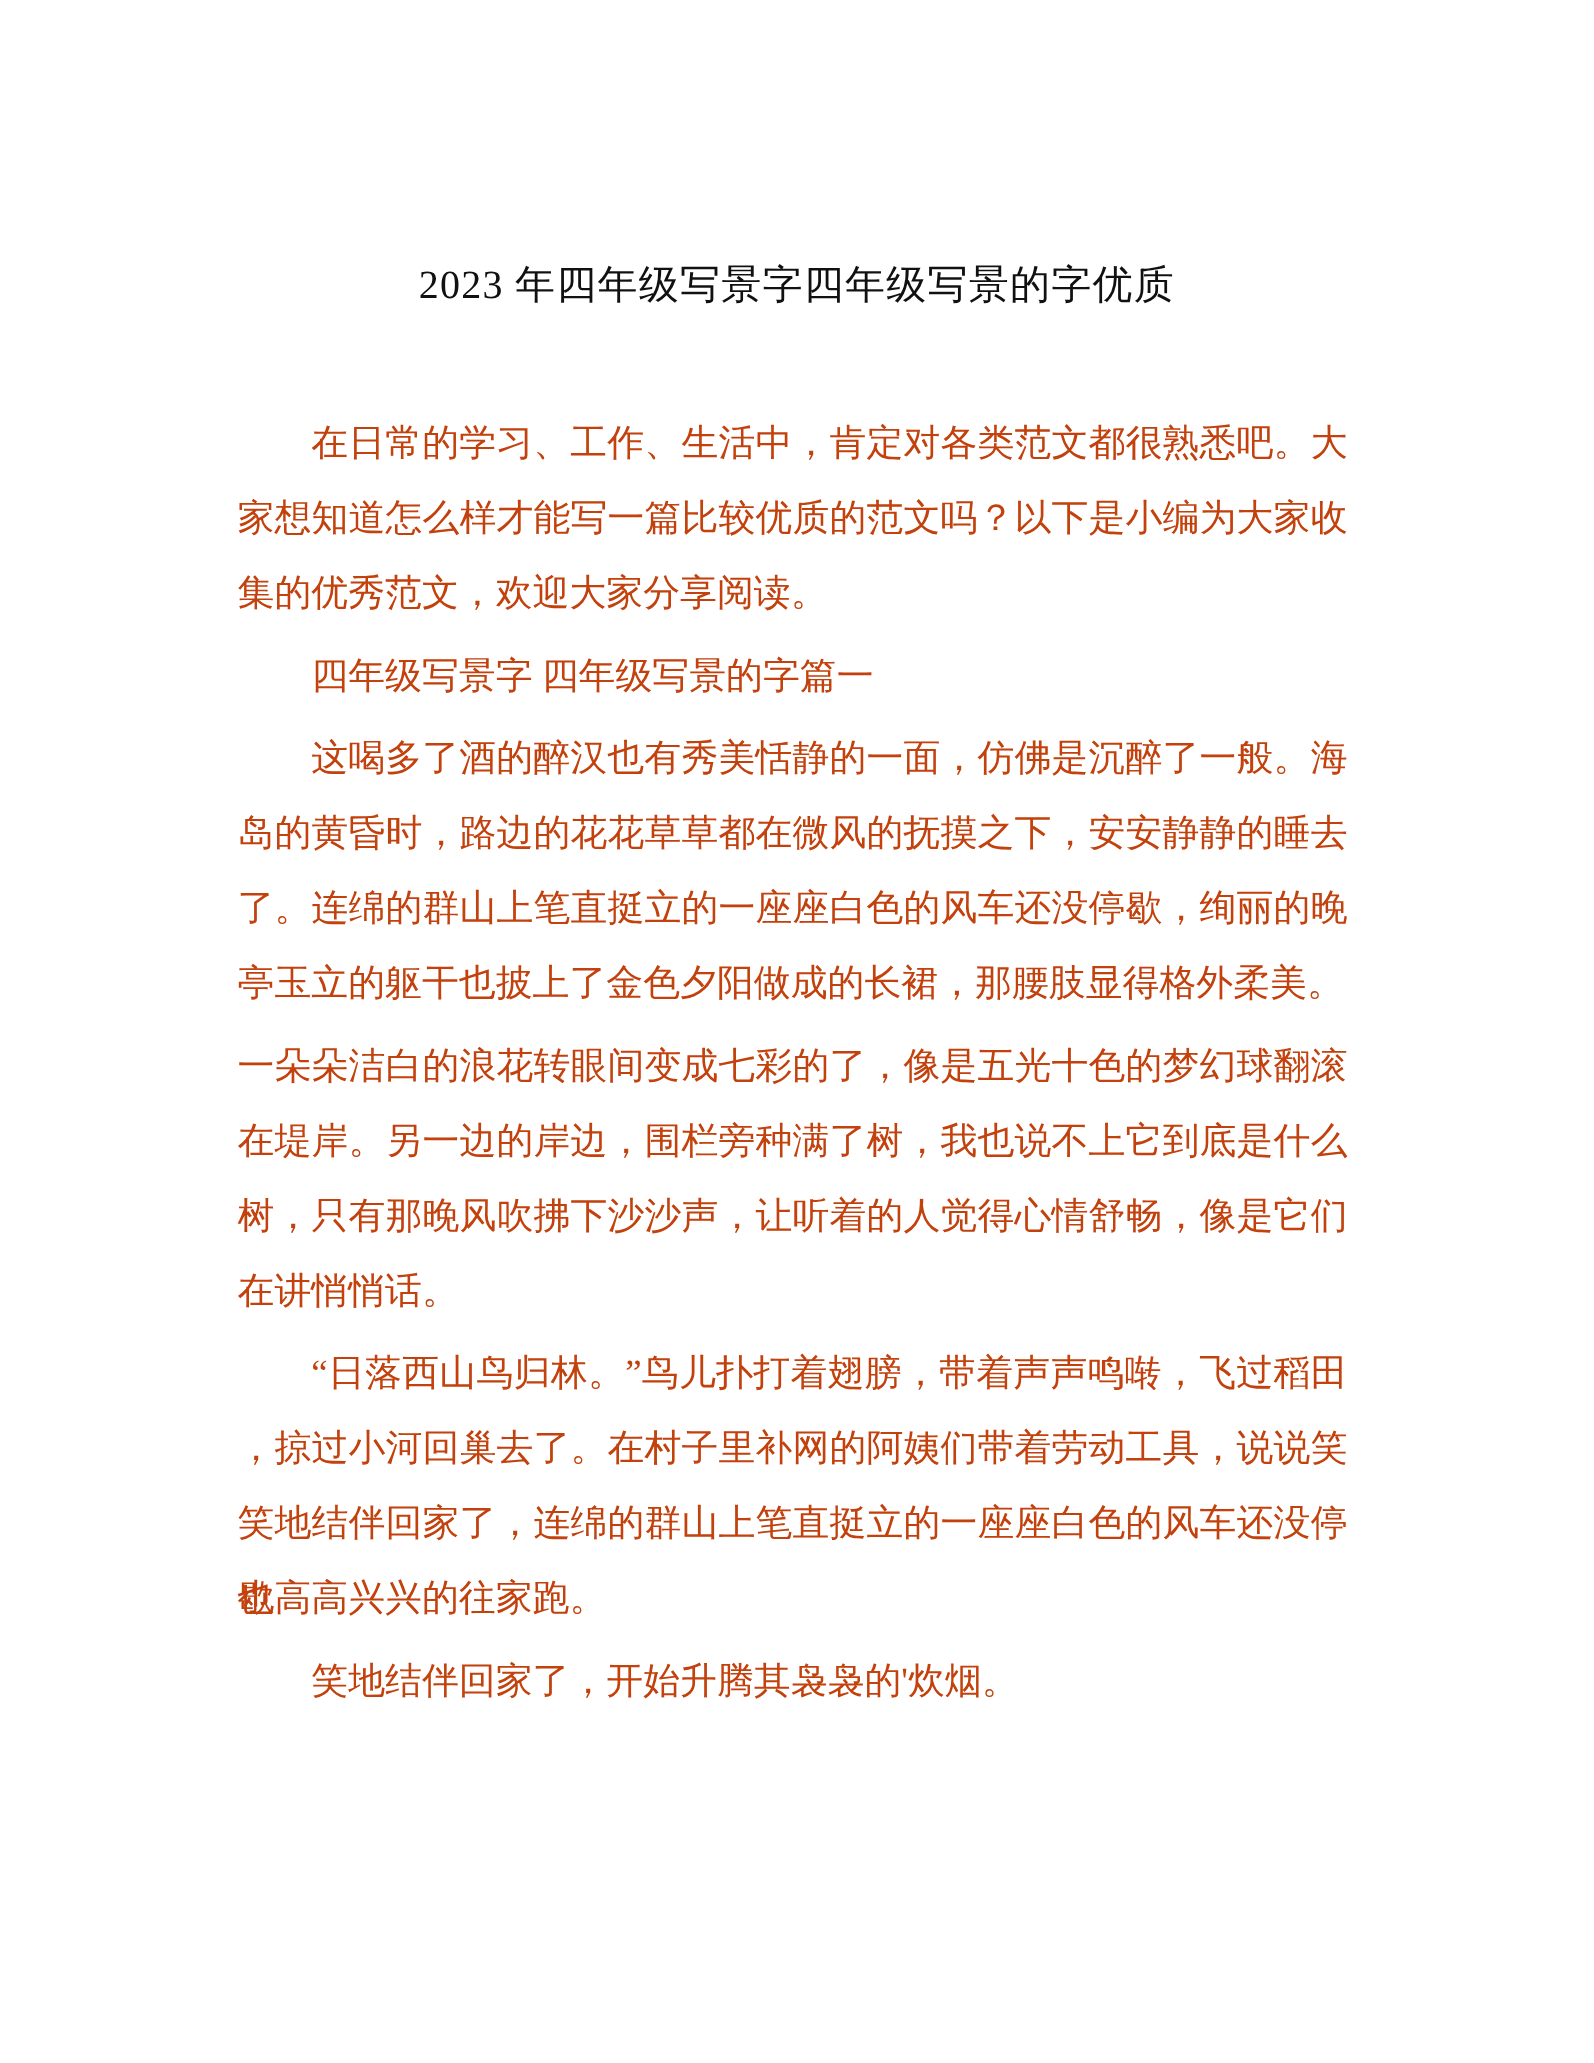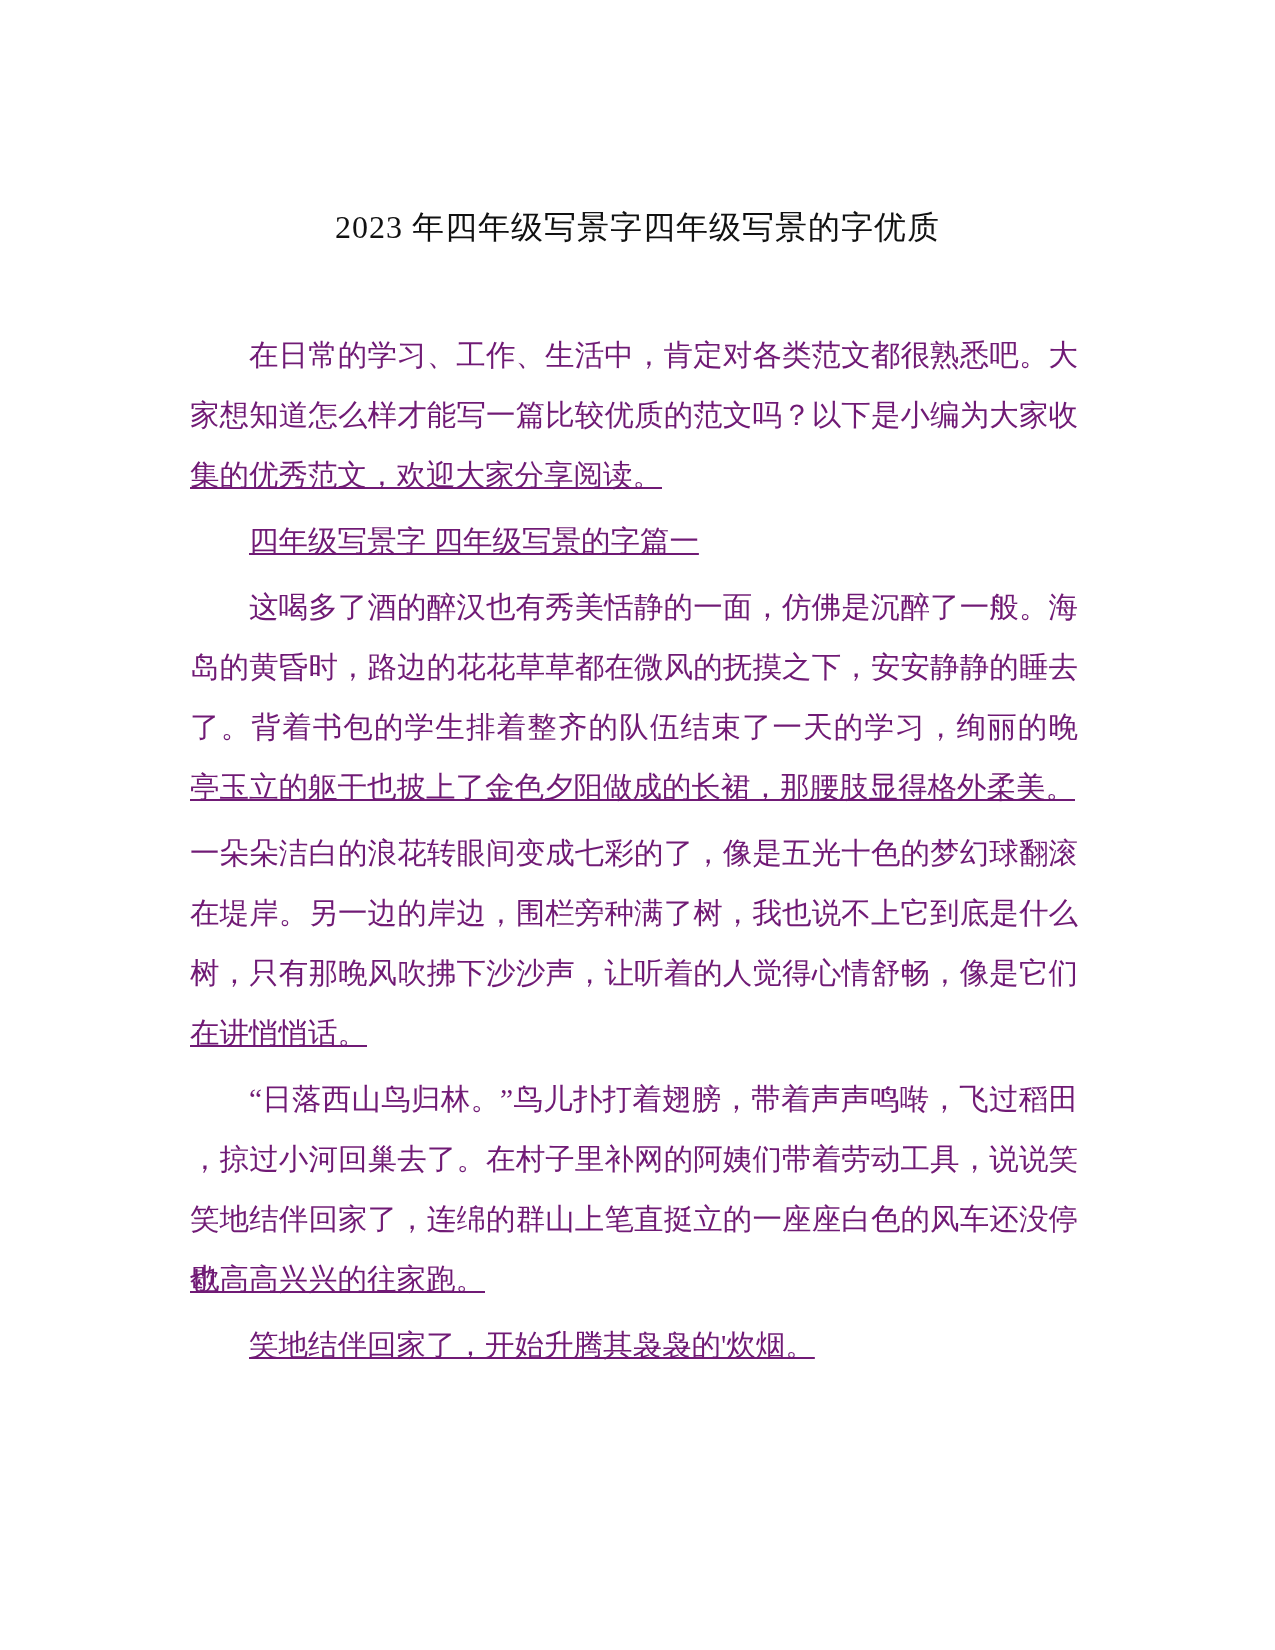--- a/index.html
+++ b/index.html
@@ -25,38 +25,37 @@
     line-height: 46px;
     font-weight: normal;
     color: #111111;
     letter-spacing: 1px;
   }
   .doc-body {
     margin-left: 190px;
     margin-top: 75px;
     width: 888px;
     font-size: 29.5px;
-    color: #701a75;
+    color: #c2410c;
   }
   .para {
     margin: 0 0 6px 0;
   }
   .line {
     height: 60px;
     line-height: 60px;
     text-align: justify;
     text-align-last: justify;
     white-space: normal;
   }
   .line.first {
     text-indent: 2em;
   }
   .line.end {
     text-align-last: left;
-    text-decoration: underline;
   }
 </style>
 </head>
 <body>
 
 <div class="page">
 
   <h1 class="doc-title">2023 年四年级写景字四年级写景的字优质</h1>
 
   <div class="doc-body">
@@ -67,21 +66,21 @@
       <div class="line end">集的优秀范文，欢迎大家分享阅读。</div>
     </div>
 
     <div class="para">
       <div class="line first end">四年级写景字 四年级写景的字篇一</div>
     </div>
 
     <div class="para">
       <div class="line first">这喝多了酒的醉汉也有秀美恬静的一面，仿佛是沉醉了一般。海</div>
       <div class="line">岛的黄昏时，路边的花花草草都在微风的抚摸之下，安安静静的睡去</div>
-      <div class="line">了。背着书包的学生排着整齐的队伍结束了一天的学习，绚丽的晚</div>
+      <div class="line">了。连绵的群山上笔直挺立的一座座白色的风车还没停歇，绚丽的晚</div>
       <div class="line end">亭玉立的躯干也披上了金色夕阳做成的长裙，那腰肢显得格外柔美。</div>
     </div>
 
     <div class="para">
       <div class="line">一朵朵洁白的浪花转眼间变成七彩的了，像是五光十色的梦幻球翻滚</div>
       <div class="line">在堤岸。另一边的岸边，围栏旁种满了树，我也说不上它到底是什么</div>
       <div class="line">树，只有那晚风吹拂下沙沙声，让听着的人觉得心情舒畅，像是它们</div>
       <div class="line end">在讲悄悄话。</div>
     </div>
 

